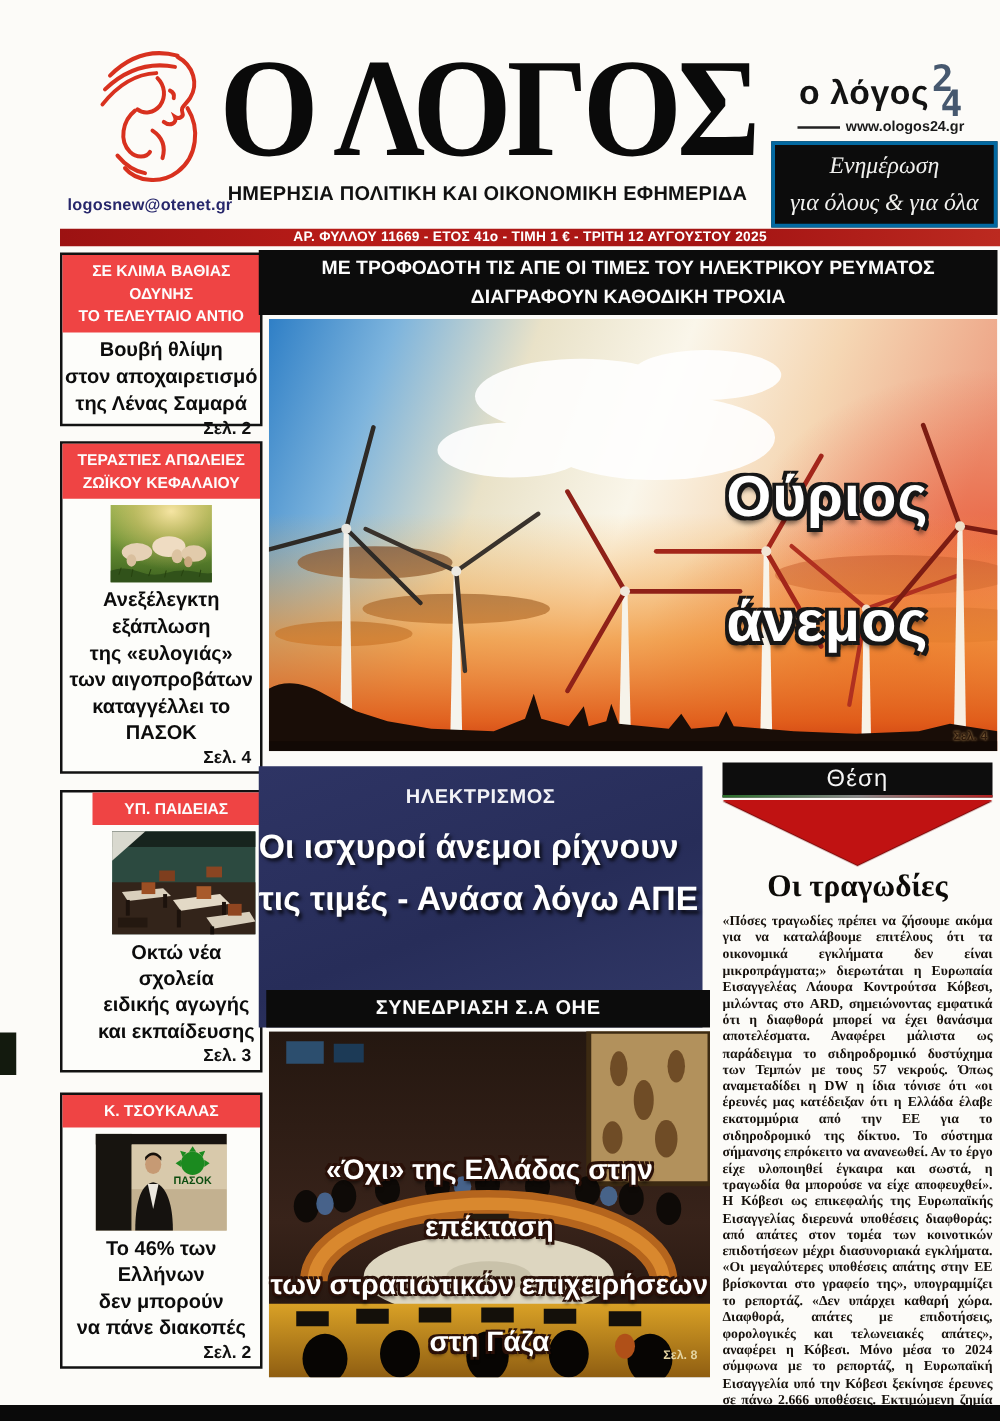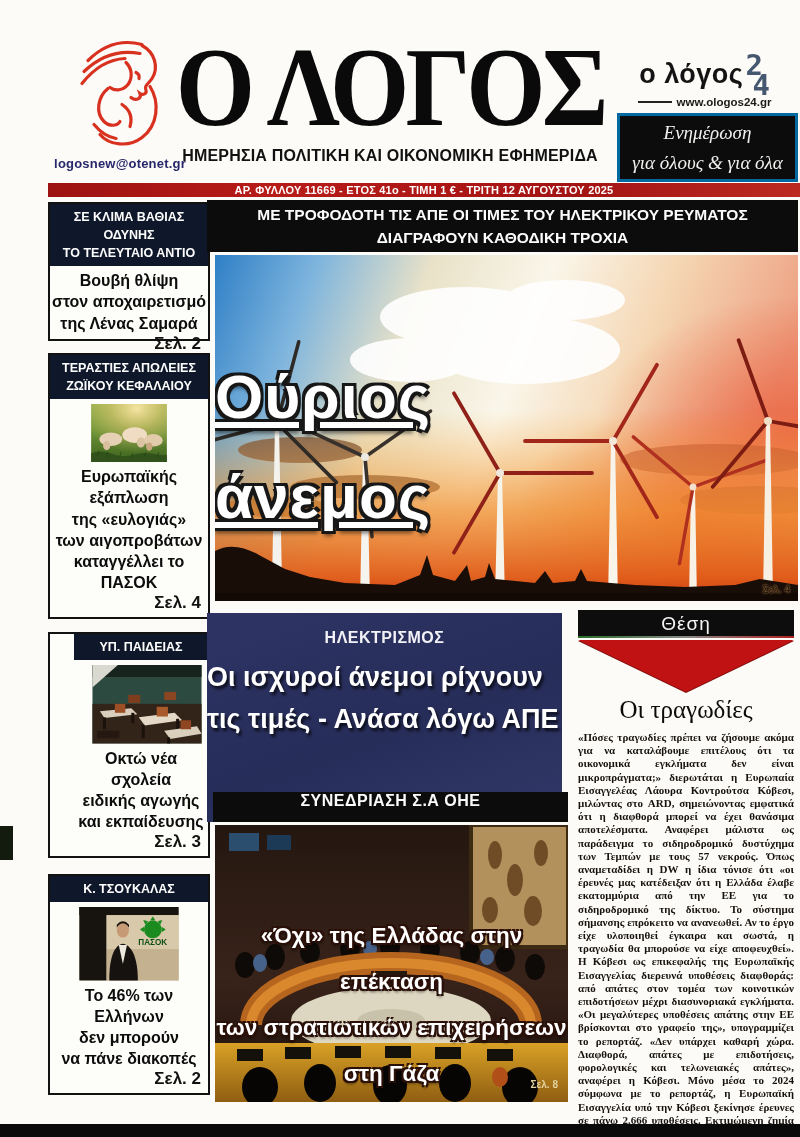--- a/index.html
+++ b/index.html
@@ -8,88 +8,88 @@
 
   
   .logo-art{position:absolute;left:52px;top:28px;width:135px;height:126px;}
   .logo-email{position:absolute;left:36px;top:156px;width:168px;text-align:center;
     font-size:13px;font-weight:bold;color:#27276b;letter-spacing:.2px;}
   .masthead-title{position:absolute;left:160px;top:26px;width:460px;text-align:center;
     font-family:"Liberation Serif",serif;font-weight:bold;font-size:102px;line-height:112px;
     color:#0a0a0a;letter-spacing:-4px;transform:scaleY(1.1);transform-origin:top center;white-space:nowrap;}
   .masthead-sub{position:absolute;left:160px;top:147px;width:460px;text-align:center;
     font-size:16px;font-weight:bold;color:#111;letter-spacing:.2px;white-space:nowrap;}
-  .weblogo{position:absolute;left:612px;top:52px;width:185px;display:flex;justify-content:center;align-items:flex-end;}
+  .weblogo{position:absolute;left:612px;top:52px;width:185px;display:flex;justify-content:center;align-items:flex-start;}
   .weblogo .wl-text{font-size:27px;font-weight:bold;color:#131313;letter-spacing:.5px;line-height:44px;}
   .wl-24{display:inline-flex;flex-direction:column;color:#46586f;font-weight:bold;font-size:29px;line-height:22px;margin-left:2px;font-family:"DejaVu Sans Mono",monospace;}
   .wl-24 span:last-child{margin-left:7px;margin-top:-2px;}
   .webline{position:absolute;left:612px;top:96px;width:185px;display:flex;align-items:center;justify-content:center;gap:5px;}
   .webline .dash{width:34px;height:2px;background:#222;}
   .webline .url{font-size:11.5px;font-weight:bold;color:#1a1a1a;}
   .slogan-box{position:absolute;left:617px;top:113px;width:175px;height:63px;background:#0c0c0c;border:3px solid #0369a1;
     display:flex;align-items:center;justify-content:center;text-align:center;
     font-family:"Liberation Serif",serif;font-style:italic;font-size:19px;color:#f0f0ee;line-height:1.55;white-space:pre-line;}
 
   .issue-bar{position:absolute;left:48px;top:183px;width:752px;height:14px;
     background:linear-gradient(90deg,#9c1212,#b81c18 30%,#a31313 70%,#bc2a20);
     display:flex;align-items:center;justify-content:center;}
   .issue-bar span{color:#fff;font-size:11px;font-weight:bold;letter-spacing:.2px;}
 
   
   .sbox{position:absolute;left:48px;width:162px;border:2px solid #121212;background:#fdfdfa;box-sizing:border-box;display:flex;flex-direction:column;}
-  .sbox .kick{background:#0f172a;color:#fdfdfd;font-weight:bold;font-size:12.5px;line-height:1.45;
+  .sbox .kick{background:#ef4444;color:#fdfdfd;font-weight:bold;font-size:12.5px;line-height:1.45;
     text-align:center;padding:4px 2px;white-space:pre-line;}
   .sbox .thumb{margin:5px auto 0 auto;width:146px;display:block;}
   .sbox .head{flex:1;display:flex;align-items:center;justify-content:center;text-align:center;
     font-weight:bold;color:#0c0c0c;font-size:16px;line-height:1.32;white-space:pre-line;padding:4px 1px 0 1px;}
-  .sbox .pg{text-align:right;font-size:17px;font-weight:bold;color:#111;padding:0 7px 4px 0;}
+  .sbox .pg{text-align:right;font-size:14px;font-weight:bold;color:#111;padding:0 7px 4px 0;}
   #sbox1{top:202px;height:139px;}
   #sbox2{top:353px;height:266px;}
   #sbox3{top:632px;height:226px;padding-left:24px;}
   #sbox4{top:874px;height:221px;}
 
   
   .lead-kicker{position:absolute;left:207px;top:200px;width:591px;height:52px;background:#0c0c0c;
     display:flex;align-items:center;justify-content:center;}
   .lead-kicker span{color:#fcfcfc;font-size:15.5px;font-weight:bold;text-align:center;line-height:1.5;white-space:pre-line;}
 
   .lead-photo{position:absolute;left:215px;top:255px;width:583px;height:346px;overflow:hidden;}
   .lead-photo svg{display:block;}
-  .lead-headline{position:absolute;left:0;right:55px;top:92px;text-align:left;
-    font-size:62px;font-weight:bold;color:#fff;line-height:100px;white-space:pre-line;letter-spacing:1px;
-    text-shadow:-3px -3px 0 #171717,3px -3px 0 #171717,-3px 3px 0 #171717,3px 3px 0 #171717,0 5px 4px rgba(0,0,0,.55);text-decoration:underline;}
+  .lead-headline{position:absolute;left:0;right:55px;top:92px;text-align:right;
+    font-size:46px;font-weight:bold;color:#fff;line-height:100px;white-space:pre-line;letter-spacing:1px;
+    text-shadow:-3px -3px 0 #171717,3px -3px 0 #171717,-3px 3px 0 #171717,3px 3px 0 #171717,0 5px 4px rgba(0,0,0,.55);}
   .lead-page{position:absolute;right:8px;bottom:6px;font-size:10px;font-weight:bold;color:#2e1a0c;
     text-shadow:0 0 2px rgba(255,200,120,.8);}
 
   .elec-box{position:absolute;left:207px;top:613px;width:355px;height:209px;
     background:linear-gradient(160deg,#2e3464,#272d59 55%,#323968);}
   .elec-kick{position:absolute;left:0;right:0;top:16px;text-align:center;color:#f2f2f6;font-size:16px;font-weight:bold;letter-spacing:.5px;}
   .elec-head{position:absolute;left:0;right:0;top:44px;color:#fff;font-size:27px;font-weight:bold;
     line-height:1.55;white-space:pre-line;text-shadow:2px 3px 3px rgba(0,0,0,.75);}
   .elec-page{position:absolute;right:10px;bottom:8px;color:#e8e8ee;font-size:9px;font-weight:bold;}
 
   .un-kicker{position:absolute;left:213px;top:792px;width:355px;height:30px;background:#0c0c0c;
-    display:flex;justify-content:center;}
+    display:flex;align-items:center;justify-content:center;}
   .un-kicker span{color:#fbfbfb;font-size:16px;font-weight:bold;letter-spacing:.5px;}
 
   .un-photo{position:absolute;left:215px;top:825px;width:353px;height:277px;overflow:hidden;}
   .un-headline{position:absolute;left:0;right:0;top:88px;text-align:center;color:#fff;
     font-size:22.5px;font-weight:bold;line-height:2.05;white-space:pre-line;
     text-shadow:-2px -2px 0 #2a1008,2px -2px 0 #2a1008,-2px 2px 0 #2a1008,2px 2px 0 #2a1008,0 3px 3px rgba(0,0,0,.6);}
   .un-page{position:absolute;right:10px;bottom:12px;font-size:10px;font-weight:bold;color:#e3d3a0;}
 
   
   .edit-col{position:absolute;left:578px;top:610px;width:216px;}
   .edit-bar{height:28px;background:#0d0d0d;display:flex;align-items:center;justify-content:center;position:relative;}
   .edit-bar span{color:#f5f5f5;font-size:19px;letter-spacing:1px;}
   .edit-bar::after{content:"";position:absolute;left:0;right:0;bottom:0;height:2px;
     background:linear-gradient(90deg,#2a6e2a,#888,#b02020);}
   .edit-tri{width:0;height:0;margin:2px auto 0 auto;border-left:108px solid transparent;border-right:108px solid transparent;
     border-top:52px solid #c01212;filter:drop-shadow(0 1px 0 #7e0c0c);}
-  .edit-title{margin-top:4px;text-align:center;font-family:"Liberation Serif",serif;font-weight:normal;
+  .edit-title{margin-top:4px;text-align:center;font-family:"Liberation Serif",serif;font-weight:bold;
     font-size:25px;color:#0d0b08;}
   .edit-body{margin-top:7px;font-family:"Liberation Serif",serif;font-weight:bold;font-size:11px;
     line-height:13.2px;text-align:justify;color:#17120d;}
 
   .bottom-bar{position:absolute;left:0;top:1124px;width:800px;height:13px;background:#0a0a0a;}
   .edge-block{position:absolute;left:0;top:826px;width:13px;height:34px;background:#131a0e;}
 </style>
 </head>
 <body>
 
@@ -168,21 +168,21 @@
       <path d="M0,95 Q20,88 40,96 T80,98 T120,96 T146,98 L146,112 L0,112 Z" fill="#31521a"></path>
       <g stroke="#27430f" stroke-width="1.5" stroke-linecap="round">
         <path d="M12,100 l3,-9"></path>
           <path d="M30,103 l2,-10"></path>
           <path d="M55,102 l3,-9"></path>
         <path d="M78,104 l2,-9"></path>
           <path d="M102,102 l3,-8"></path>
           <path d="M128,103 l2,-9"></path>
       </g>
     </svg>
-    <div class="head">Ευρωπαϊκής εξάπλωση
+    <div class="head">Ανεξέλεγκτη εξάπλωση
 της «ευλογιάς»
 των αιγοπροβάτων
 καταγγέλλει το ΠΑΣΟΚ</div>
     <div class="pg">Σελ. 4</div>
   </div>
 
   <div class="sbox" id="sbox3">
     <div class="kick">ΥΠ. ΠΑΙΔΕΙΑΣ</div>
     <svg class="thumb" viewBox="0 0 146 105" width="146" height="105">
       <rect width="146" height="105" fill="#2c4a40"></rect>

